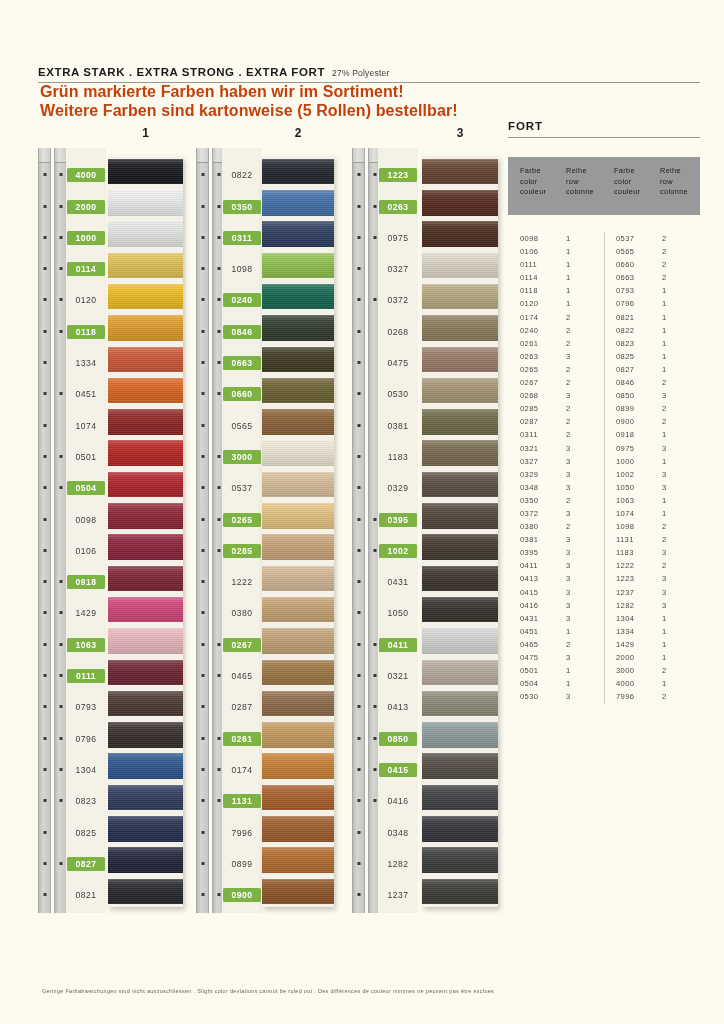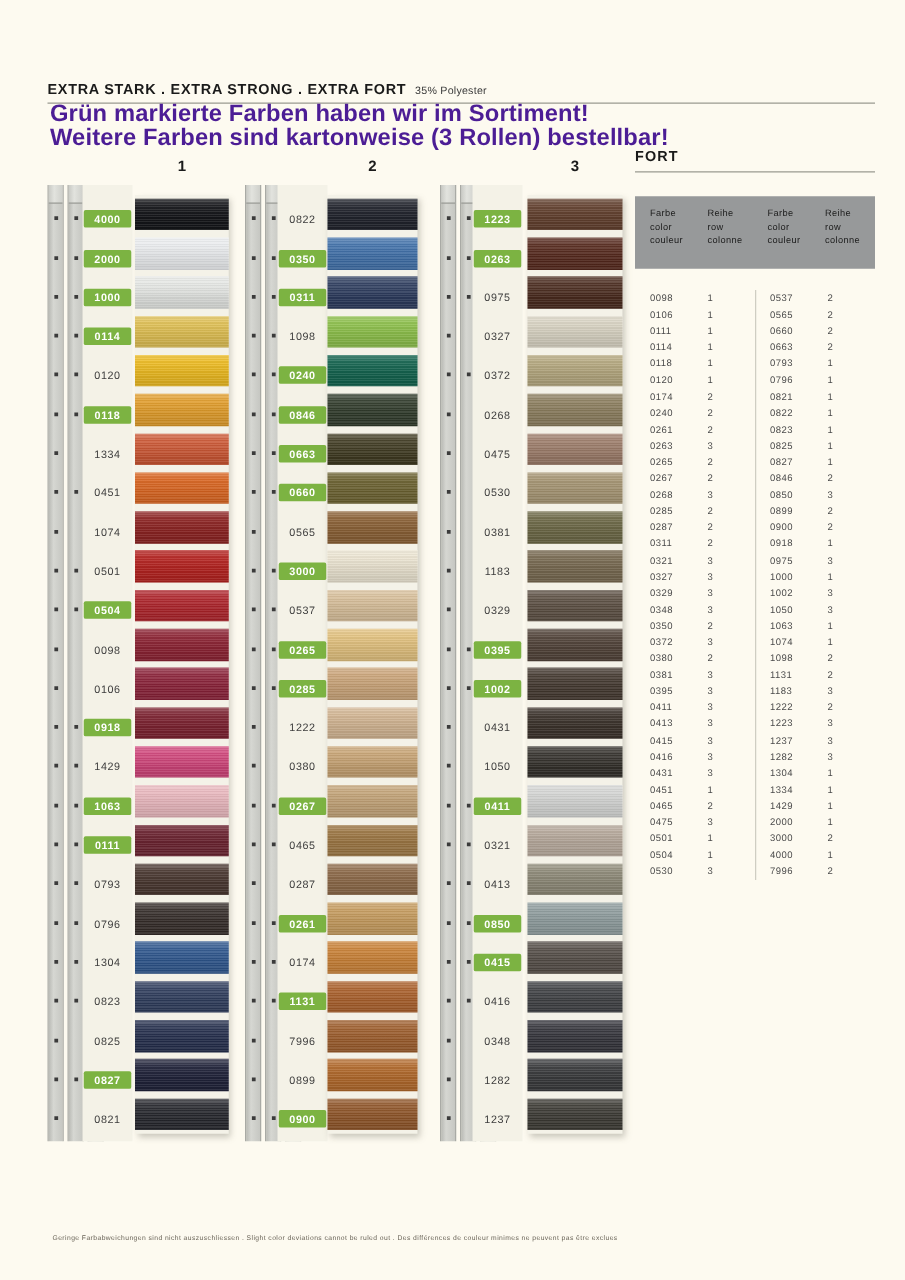--- a/index.html
+++ b/index.html
@@ -49,23 +49,23 @@
     width: 662px;
   }
 
   .promo {
     position: absolute;
     left: 40px;
     top: 82px;
     width: 520px;
   }
   .promo-line {
-    font-size: 19px;
+    font-size: 16px;
     font-weight: bold;
-    color: #4c1d95;
+    color: #c2410c;
     line-height: 19px;
     letter-spacing: 0.1px;
   }
 
   
   .col-num {
     position: absolute;
     font-size: 12px;
     font-weight: bold;
     color: #1a1a1a;
@@ -241,28 +241,28 @@
   }
 </style>
 </head>
 <body>
 
 <div class="page">
 
   <div class="header">
     <div class="header-title-row">
       <span class="header-title">EXTRA STARK . EXTRA STRONG . EXTRA FORT</span>
-      <span class="header-sub">35% Polyester</span>
+      <span class="header-sub">27% Polyester</span>
     </div>
     <div class="header-rule"></div>
   </div>
 
   <div class="promo">
     <div class="promo-line">Grün markierte Farben haben wir im Sortiment!</div>
-    <div class="promo-line">Weitere Farben sind kartonweise (3 Rollen) bestellbar!</div>
+    <div class="promo-line">Weitere Farben sind kartonweise (5 Rollen) bestellbar!</div>
   </div>
 
   <div class="index-head">
     <div class="index-title">FORT</div>
     <div class="index-rule"></div>
   </div>
 
   <div class="index-table-head">
     <div class="ith-cell ith-c0">
       <div>Farbe</div>

